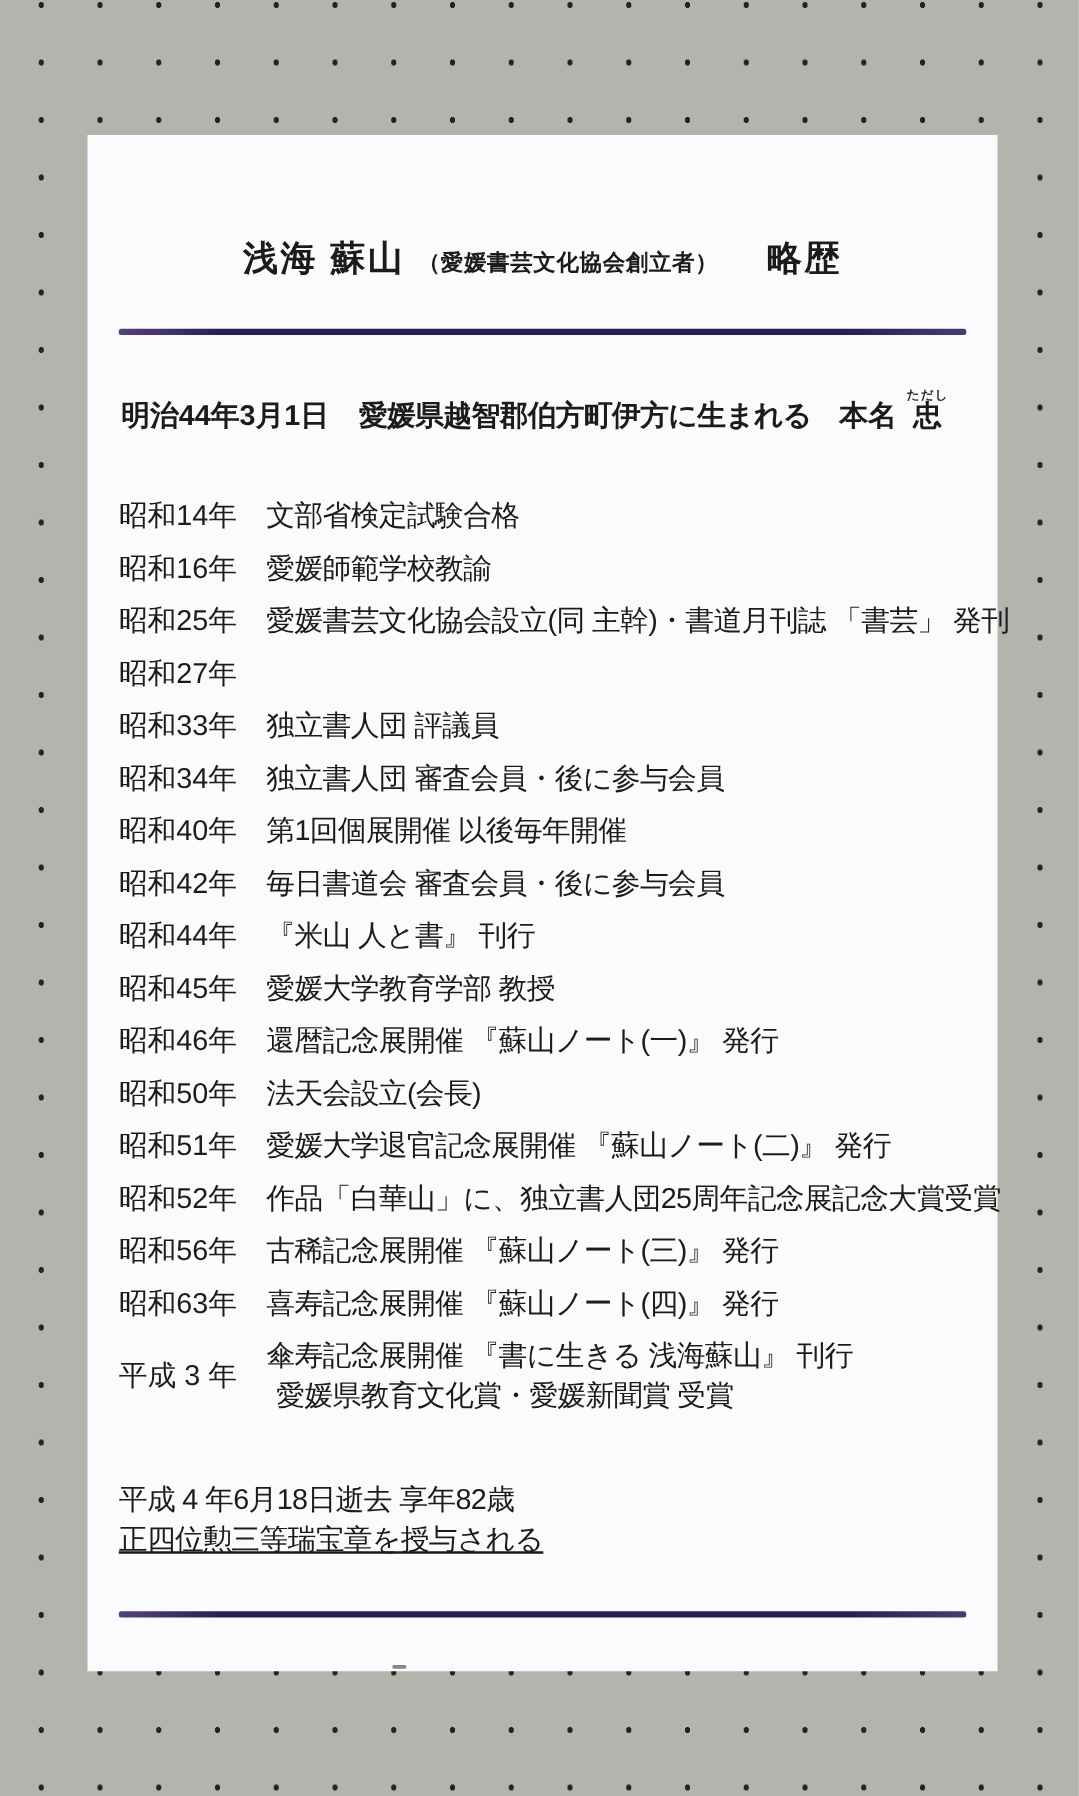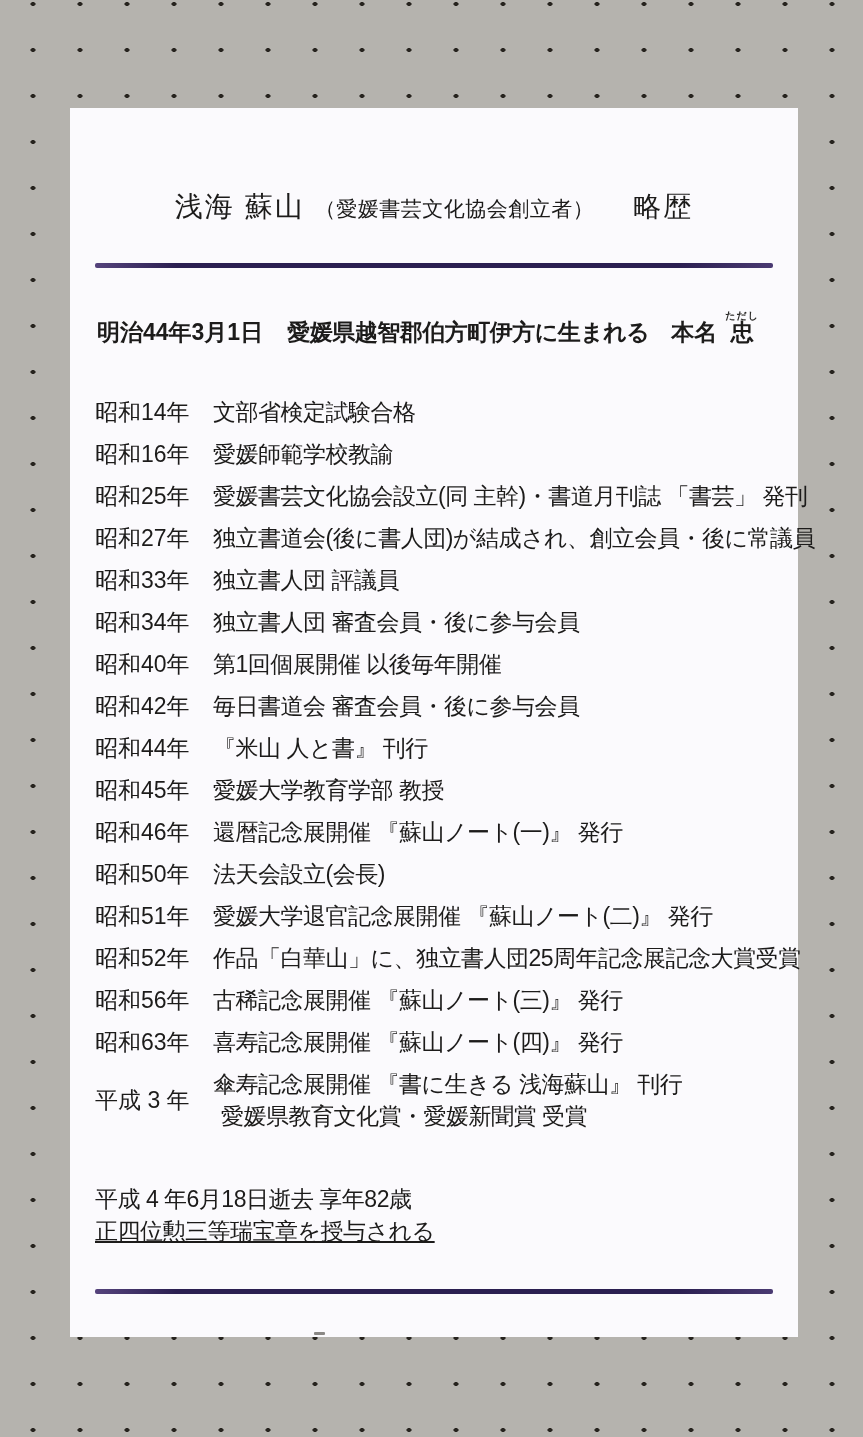--- a/index.html
+++ b/index.html
@@ -15,24 +15,24 @@
   }
   .paper{
     position:absolute;left:70px;top:108px;width:728px;height:1229px;
     background:#fbfafd;
     color:#1c1b1a;
   }
   
   .title{
     position:absolute;left:0;top:80px;width:100%;
     display:flex;justify-content:center;align-items:baseline;
-    white-space:nowrap;font-weight:400;
+    white-space:nowrap;font-weight:700;
   }
   .title .name{font-size:28px;letter-spacing:2px;}
-  .title .paren{font-size:21px;margin:0 6px 0 10px;letter-spacing:0.5px;}
+  .title .paren{font-size:18px;margin:0 6px 0 10px;letter-spacing:0.5px;}
   .title .suffix{font-size:28px;letter-spacing:2px;margin-left:33px;}
   
   .rule{
     position:absolute;left:25px;width:678px;height:5px;border-radius:2px;
     background:linear-gradient(90deg,#55437c 0%,#2b1f51 12%,#2b1f51 86%,#4a3a72 100%);
   }
   .rule.top{top:155px;}
   .rule.bottom{top:1181px;}
   
   .birth{
@@ -88,21 +88,20 @@
     <div class="t-row">
       <span class="t-year">昭和16年</span>
       <span class="t-event">愛媛師範学校教諭</span>
     </div>
     <div class="t-row">
       <span class="t-year">昭和25年</span>
       <span class="t-event">愛媛書芸文化協会設立(同 主幹)・書道月刊誌 「書芸」 発刊</span>
     </div>
     <div class="t-row">
       <span class="t-year">昭和27年</span>
-      <span class="t-event">独立書道会(後に書人団)が結成され、創立会員・後に常議員</span>
     </div>
     <div class="t-row">
       <span class="t-year">昭和33年</span>
       <span class="t-event">独立書人団 評議員</span>
     </div>
     <div class="t-row">
       <span class="t-year">昭和34年</span>
       <span class="t-event">独立書人団 審査会員・後に参与会員</span>
     </div>
     <div class="t-row">

